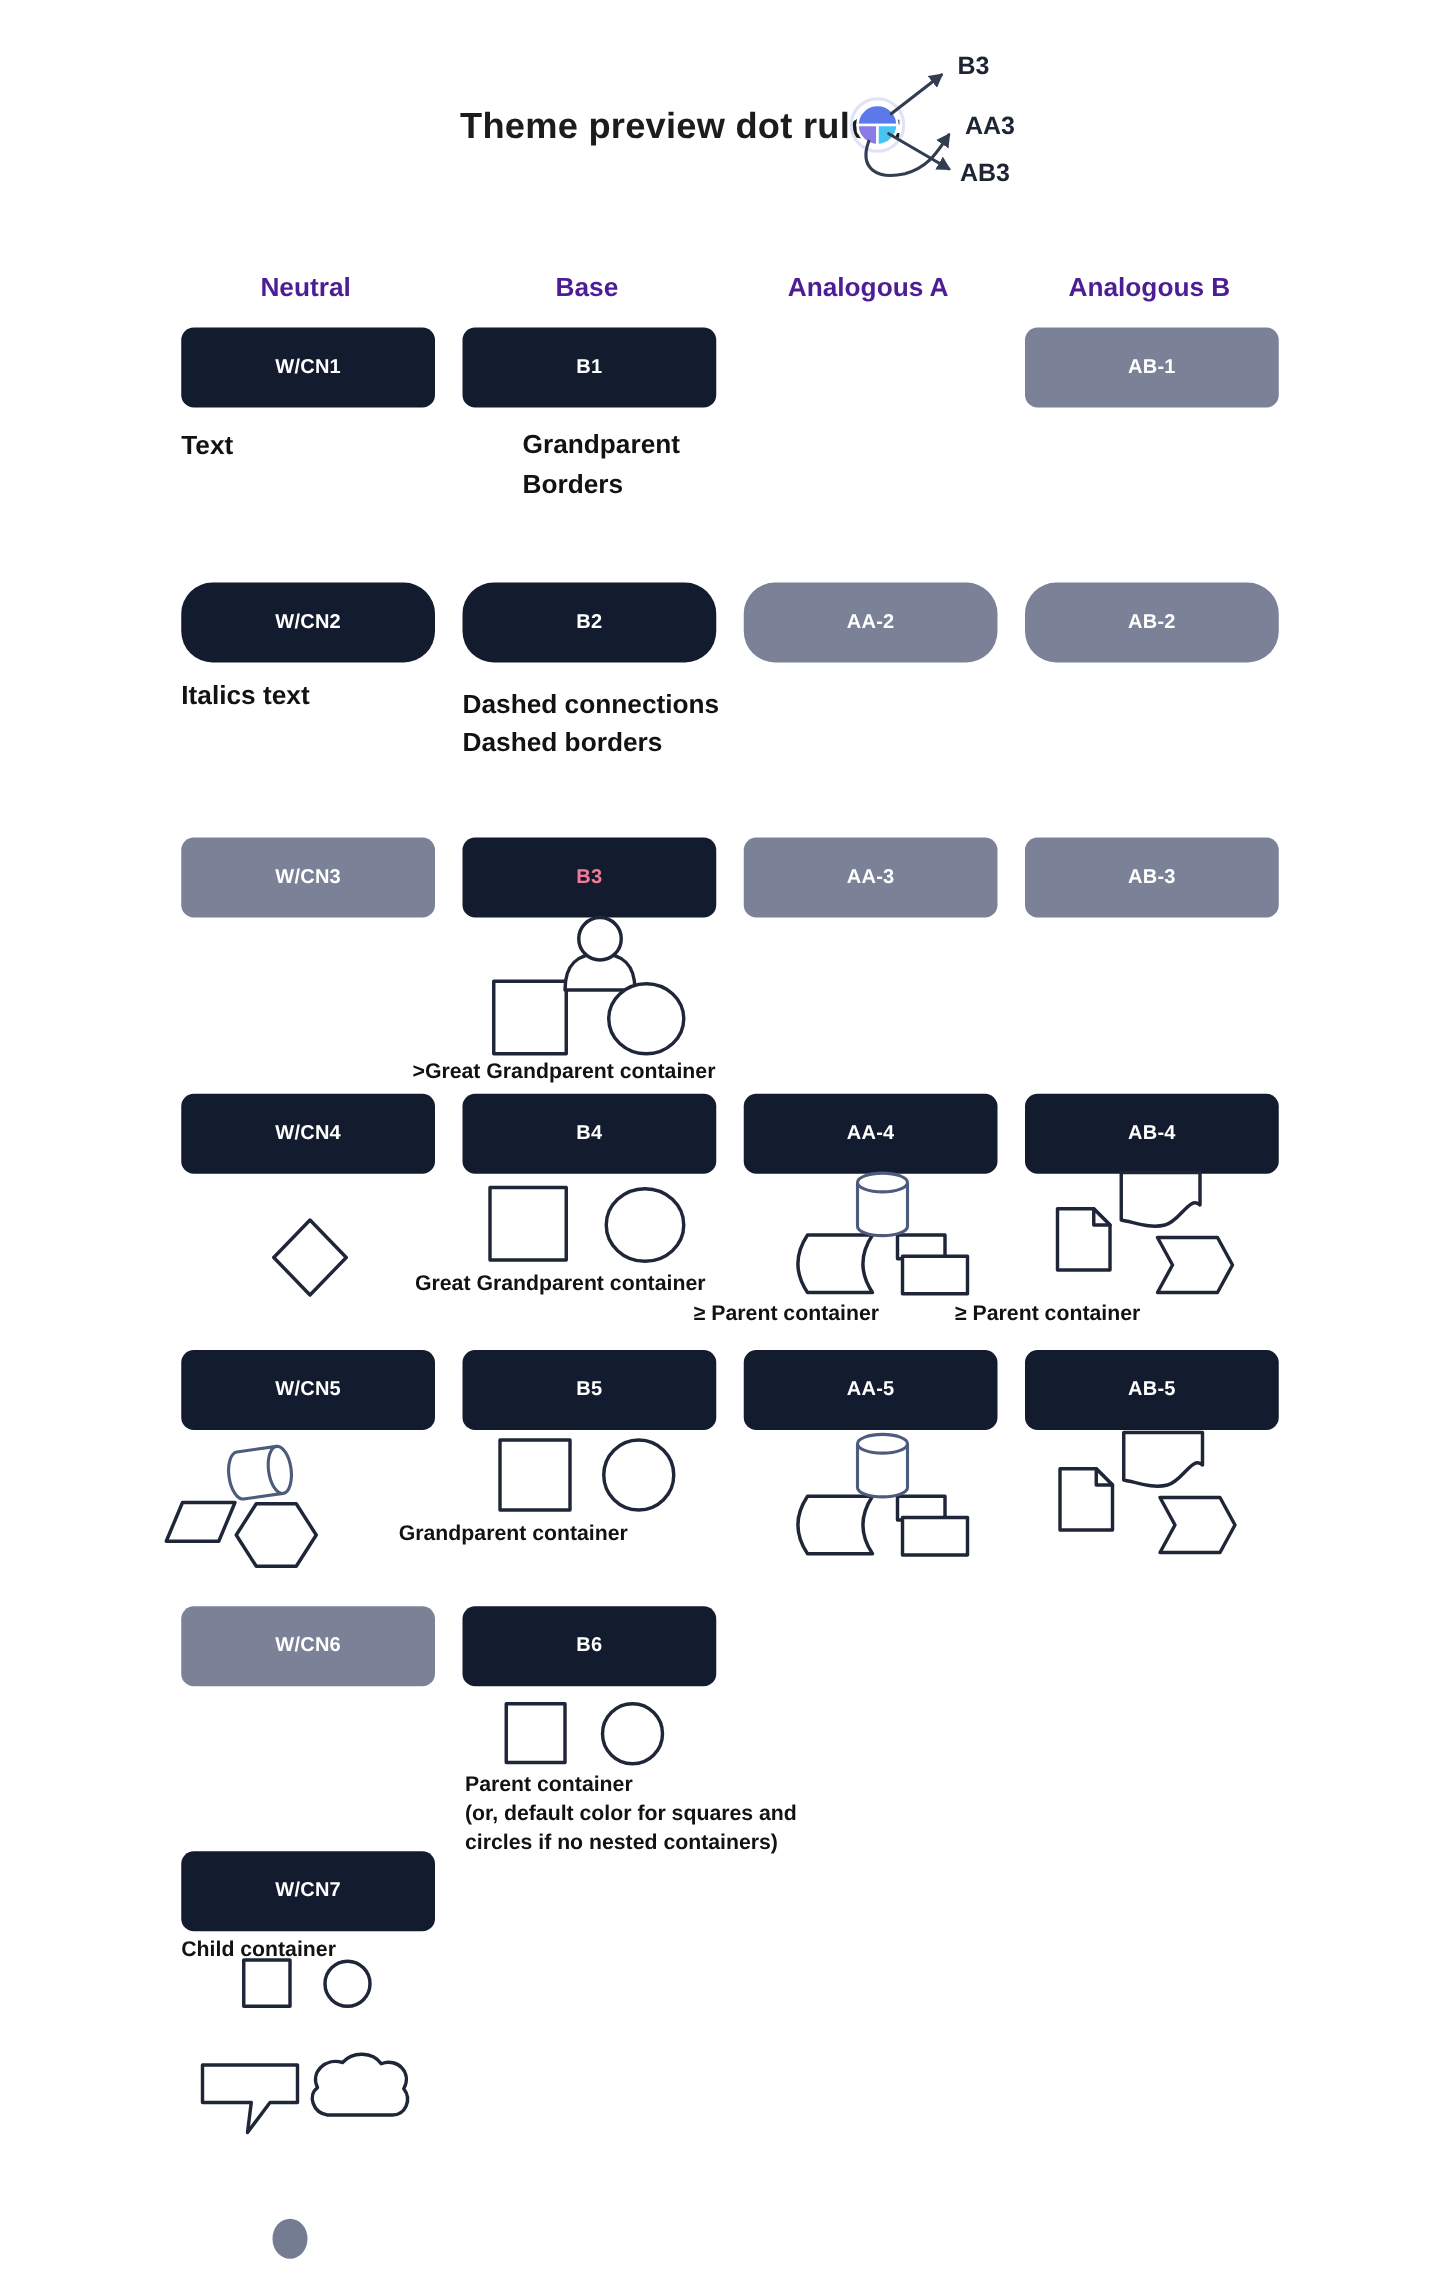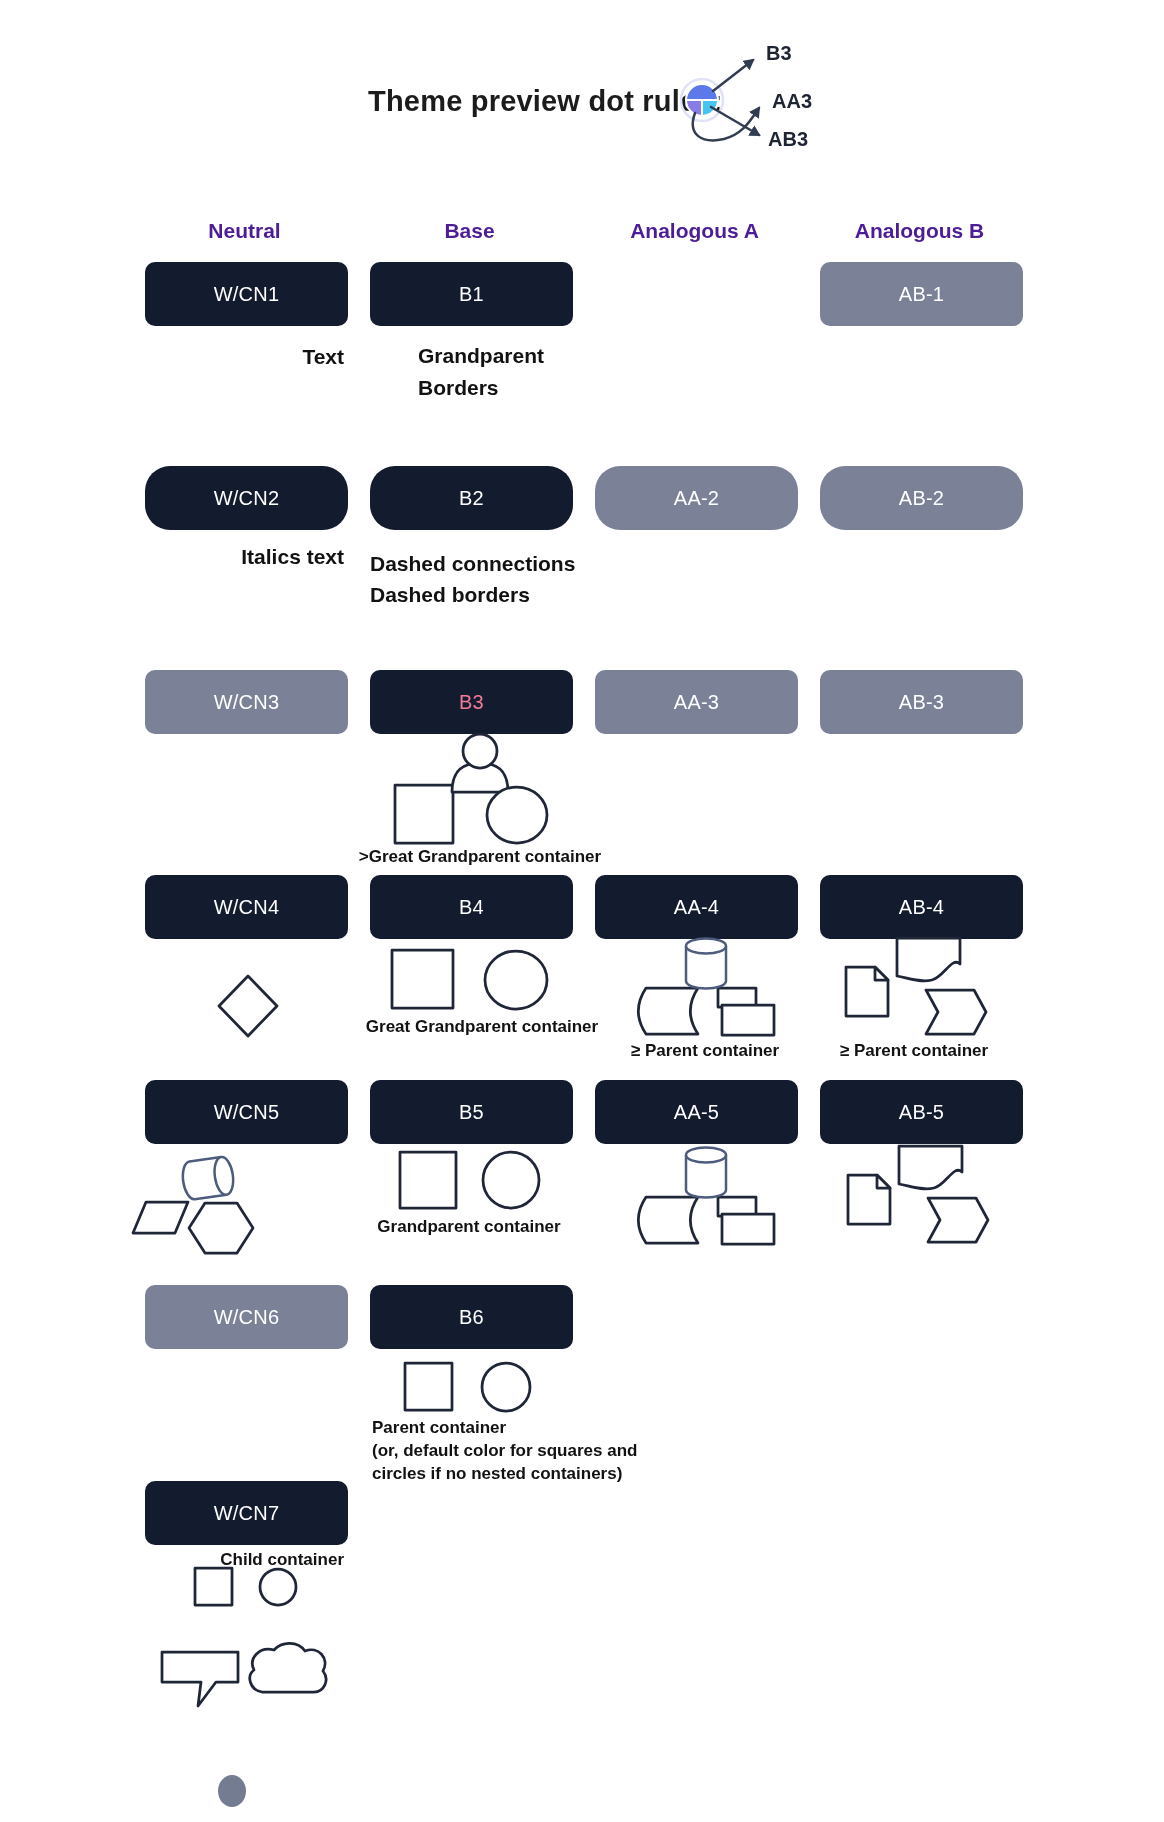--- a/index.html
+++ b/index.html
@@ -17,33 +17,33 @@
   .dot-label.b3{left:766px;top:42px;}
   .dot-label.aa3{left:772px;top:90px;}
   .dot-label.ab3{left:768px;top:128px;}
   .col-header{
     position:absolute;top:219px;width:199px;text-align:center;
     font-size:21px;font-weight:700;color:#4c1d95;
   }
   .pill{
     position:absolute;width:203px;height:64px;border-radius:10px;
     display:flex;align-items:center;justify-content:center;
-    font-size:20px;font-weight:400;color:#ffffff;letter-spacing:0.2px;
+    font-size:16px;font-weight:700;color:#ffffff;letter-spacing:0.2px;
   }
   .pill.dark{background:var(--dark-pill,#131b2e);}
   .pill.gray{background:var(--gray-pill,#7b8297);}
   .pill.pink-text{color:var(--pink-label,#f27b97);}
   .c0{left:145px;} .c1{left:370px;} .c2{left:595px;} .c3{left:820px;}
   .r0{top:262px;} .r1{top:466px;border-radius:25px;} .r2{top:670px;} .r3{top:875px;}
   .r4{top:1080px;} .r5{top:1285px;} .r6{top:1481px;}
   .caption{position:absolute;font-weight:700;color:#121212;white-space:nowrap;}
   .cap-lg{font-size:21px;line-height:32px;}
   .cap-sm{font-size:17px;line-height:22px;}
-  .center199{width:199px;text-align:right;}
-  .center300{width:300px;text-align:center;}
+  .center199{width:199px;text-align:left;}
+  .center300{width:300px;text-align:left;}
   .svg-layer{position:absolute;left:0;top:0;pointer-events:none;}
   .ink{fill:#fff;stroke:var(--ink,#1f2637);stroke-width:2.75;stroke-linejoin:round;}
   .slate{fill:#fff;stroke:var(--slate,#4d5b7c);stroke-width:2.5;stroke-linejoin:round;}
   .arrow{fill:none;stroke:var(--arrow,#333d52);stroke-width:2.5;stroke-linecap:round;}
   #ah path{fill:var(--arrow,#333d52);}
   .ring{fill:none;stroke:var(--dot-ring,#dfe3f5);stroke-width:2.5;}
   .wedge{stroke:#fff;stroke-width:2;stroke-linejoin:round;}
   .wedge.top{fill:var(--dot-blue,#5b79e8);}
   .wedge.bl{fill:var(--dot-purple,#8a7ce8);}
   .wedge.br{fill:var(--dot-cyan,#45c5ef);}

